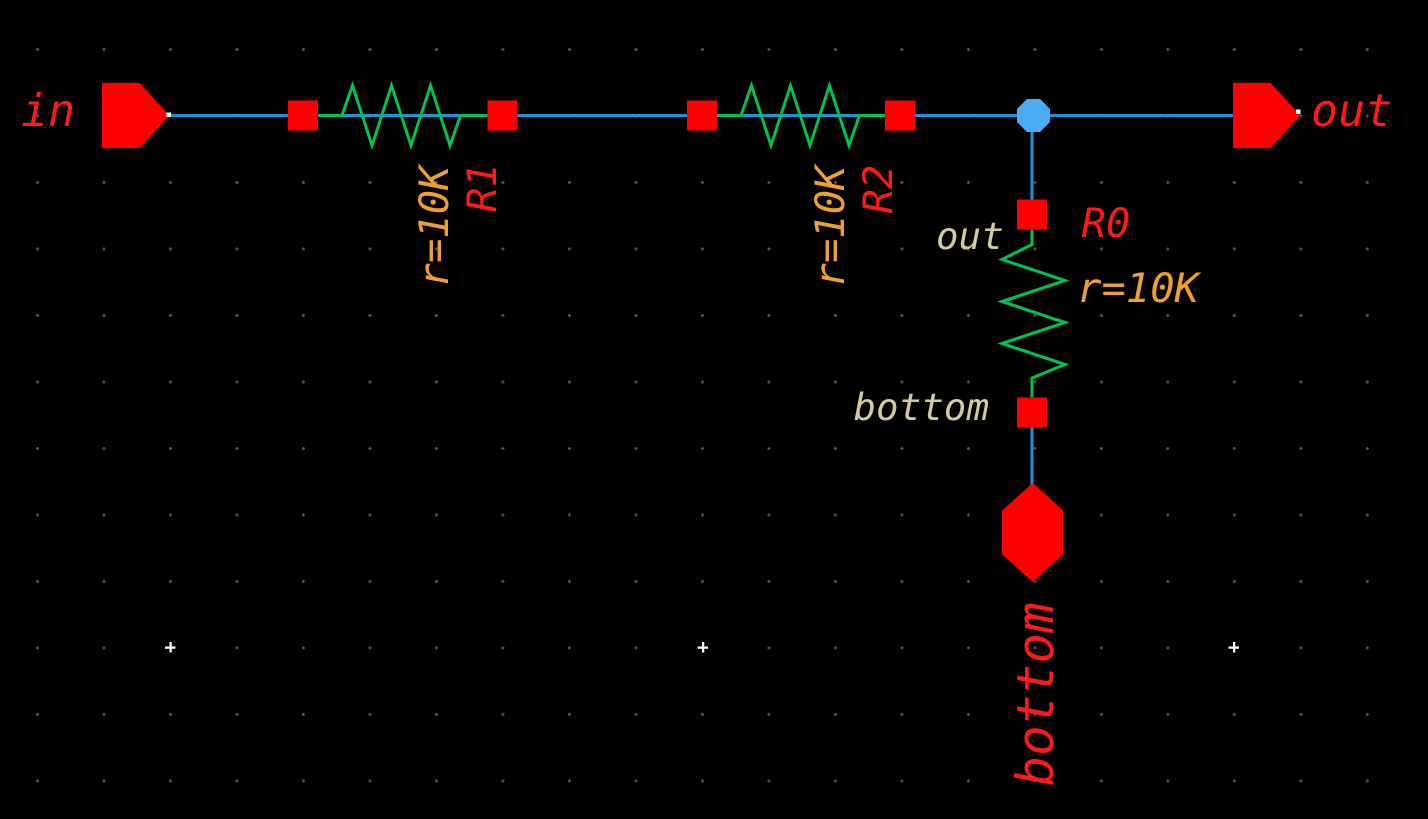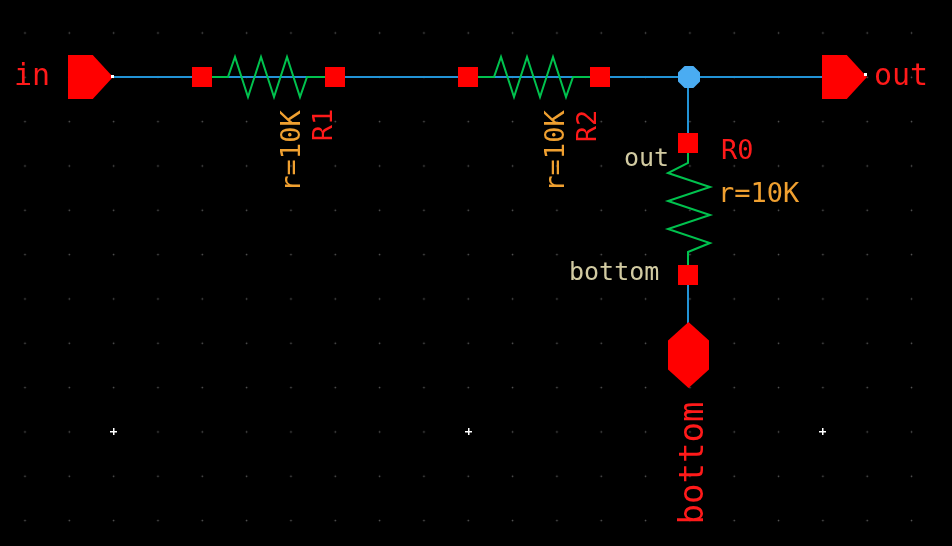--- a/index.html
+++ b/index.html
@@ -5,20 +5,21 @@
   html,body{margin:0;padding:0;background:#000;}
   #canvas{
     position:relative;
     width:941px;height:546px;
     background-color:#000;
     background-image:radial-gradient(circle 1.1px, #5e5e5e 60%, transparent 100%);
     background-size:44.33px 44.33px;
     background-position:2.84px 10.84px;
     overflow:hidden;
     font-family:"DejaVu Sans Mono", monospace;
+    font-style:italic;
   }
   .wire{position:absolute;background:#2293d6;}
   .sq{position:absolute;width:20px;height:20px;background:#ff0000;}
   .pent{position:absolute;width:45px;height:44px;background:#ff0000;
         clip-path:polygon(0 0,55% 0,100% 50%,55% 100%,0 100%);}
   .hex{position:absolute;left:668px;top:322px;width:41px;height:66px;background:#ff0000;
        clip-path:polygon(50% 0,100% 28%,100% 72%,50% 100%,0 72%,0 28%);}
   .junction{position:absolute;left:678px;top:66px;width:22px;height:22px;background:#4aacf2;
        clip-path:polygon(30% 0,70% 0,100% 30%,100% 70%,70% 100%,30% 100%,0 70%,0 30%);}
   .conn{position:absolute;width:3px;height:3px;background:#ffffff;}

